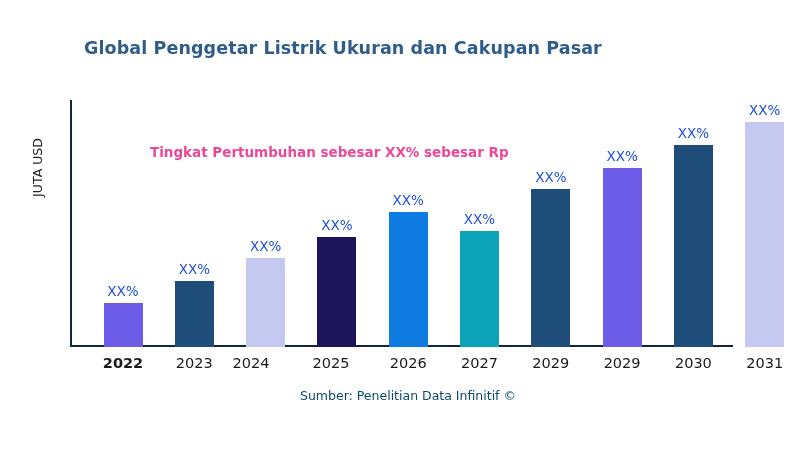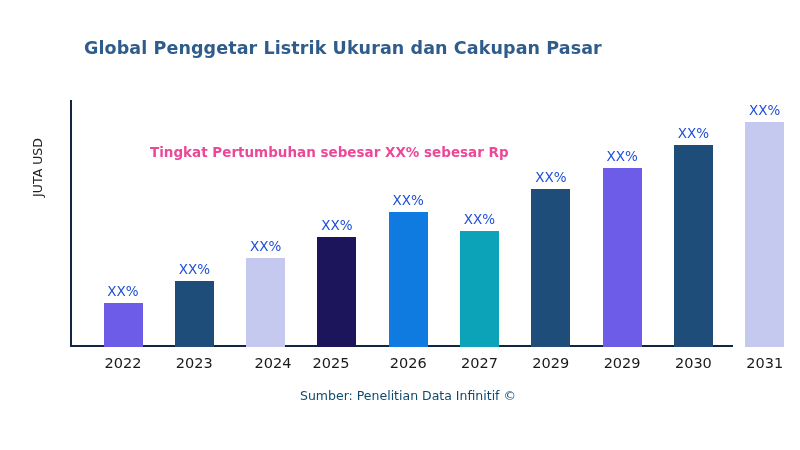--- a/index.html
+++ b/index.html
@@ -193,23 +193,23 @@
         <div class="bar-rect" style="height: 202px; background: rgb(31, 77, 122);"></div>
         <div class="bar-value" style="bottom: 206px;">XX%</div>
       </div>
       <div class="bar-group" style="left: 675.2px;">
         <div class="bar-rect" style="height: 225px; background: rgb(197, 201, 239);"></div>
         <div class="bar-value" style="bottom: 229px;">XX%</div>
       </div>
     </div>
 
   <div class="xticks-layer" id="xticks-layer">
-      <div class="x-tick" style="left: 23px;">2022</div>
+      <div class="x-tick" style="left: 23px; font-weight: bold;">2022</div>
       <div class="x-tick" style="left: 94.3px;">2023</div>
-      <div class="x-tick" style="left: 173px;">2024</div>
+      <div class="x-tick" style="left: 151px;">2024</div>
       <div class="x-tick" style="left: 231px;">2025</div>
       <div class="x-tick" style="left: 308.2px;">2026</div>
       <div class="x-tick" style="left: 379.5px;">2027</div>
       <div class="x-tick" style="left: 450.8px;">2029</div>
       <div class="x-tick" style="left: 522.1px;">2029</div>
       <div class="x-tick" style="left: 593.4px;">2030</div>
       <div class="x-tick" style="left: 664.7px;">2031</div>
     </div>
 
   <div class="source-note">Sumber: Penelitian Data Infinitif ©</div>

